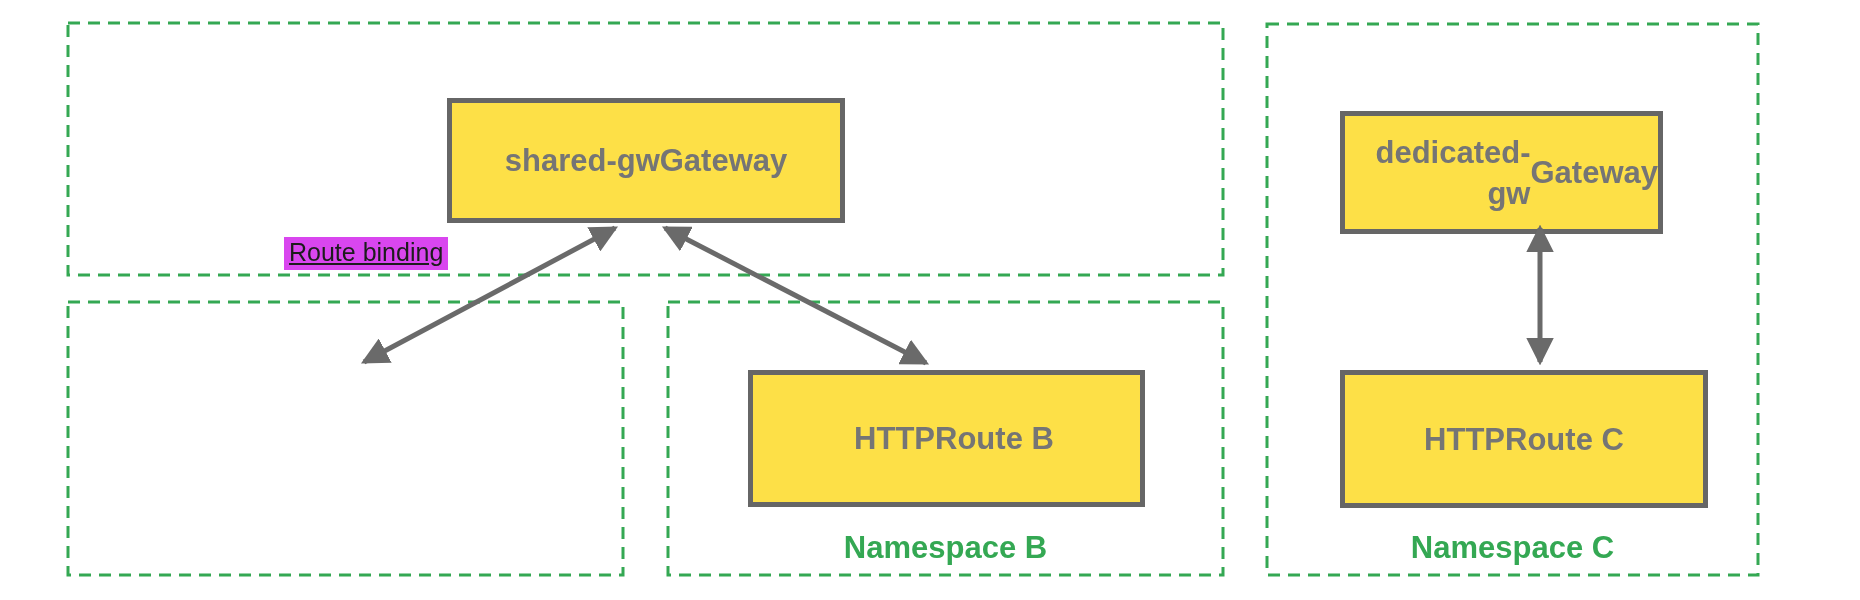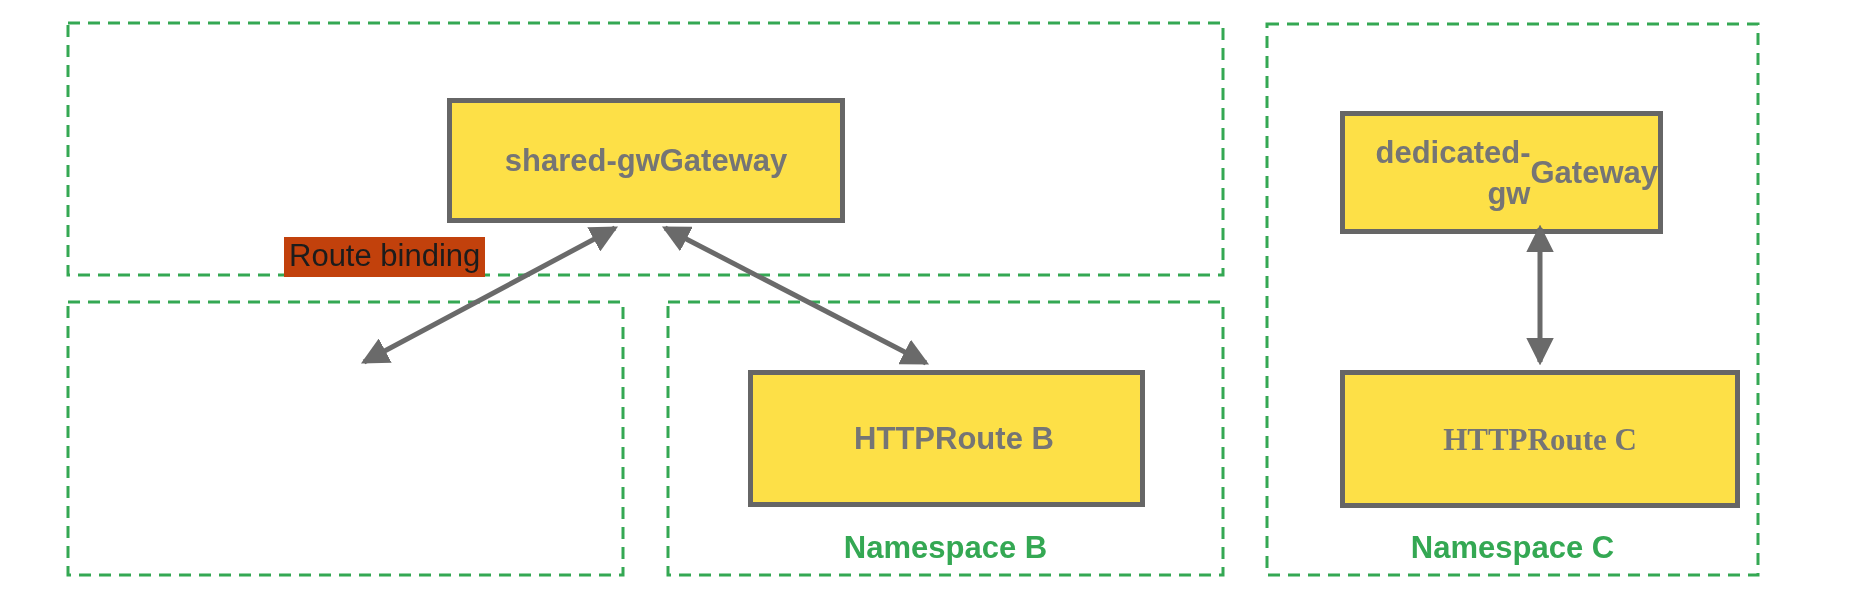--- a/index.html
+++ b/index.html
@@ -47,26 +47,27 @@
     color: var(--namespace-green);
     font-size: 31px;
     font-weight: 700;
     text-align: center;
     z-index: 1;
     white-space: nowrap;
   }
   .annotation {
     position: absolute;
     color: var(--annotation-black);
-    font-size: 31px;
+    font-size: 25px;
     font-weight: 400;
-    background: #c2410c;
+    background: #d946ef;
     padding: 1px 5px 3px 5px;
     z-index: 3;
     white-space: nowrap;
+    text-decoration: underline;
   }
 </style>
 </head>
 <body>
 
 <div class="canvas">
 
   <div class="node-box" style="left:447px; top:98px; width:398px; height:125px;">
     <span>shared-gw</span>
     <span>Gateway</span>
@@ -75,21 +76,21 @@
   <div class="node-box" style="left:1340px; top:111px; width:323px; height:123px;">
     <span>dedicated-gw</span>
     <span>Gateway</span>
   </div>
 
 
   <div class="node-box" style="left:748px; top:370px; width:397px; height:137px;padding-left:15px;">
     <span>HTTPRoute B</span>
   </div>
 
-  <div class="node-box" style="left:1340px; top:370px; width:400px; height:138px;font-family:Liberation Serif, serif;">
+  <div class="node-box" style="left:1340px; top:370px; width:368px; height:138px;">
     <span>HTTPRoute C</span>
   </div>
 
 
 
   <div class="ns-label" style="left:668px; top:530px; width:555px;">Namespace B</div>
 
   <div class="ns-label" style="left:1267px; top:530px; width:491px;">Namespace C</div>
 
   <svg class="svg-layer" viewBox="0 0 1860 600">

